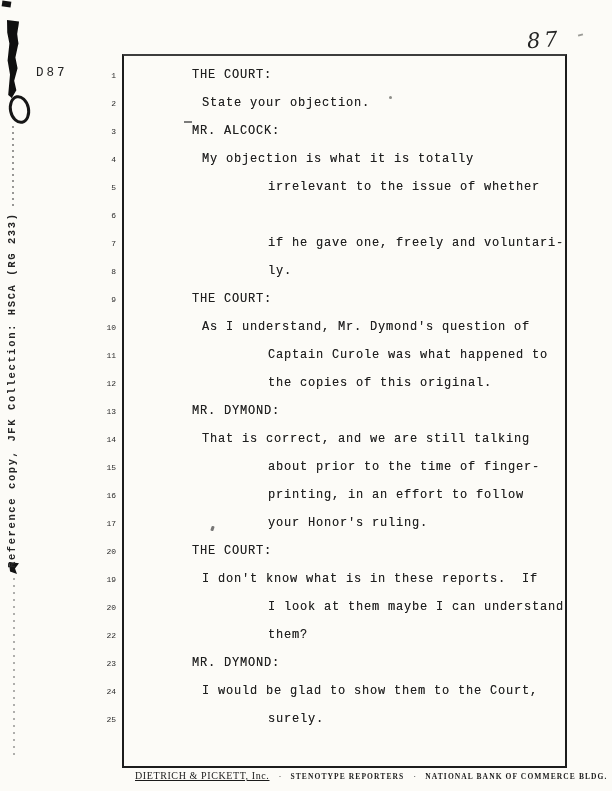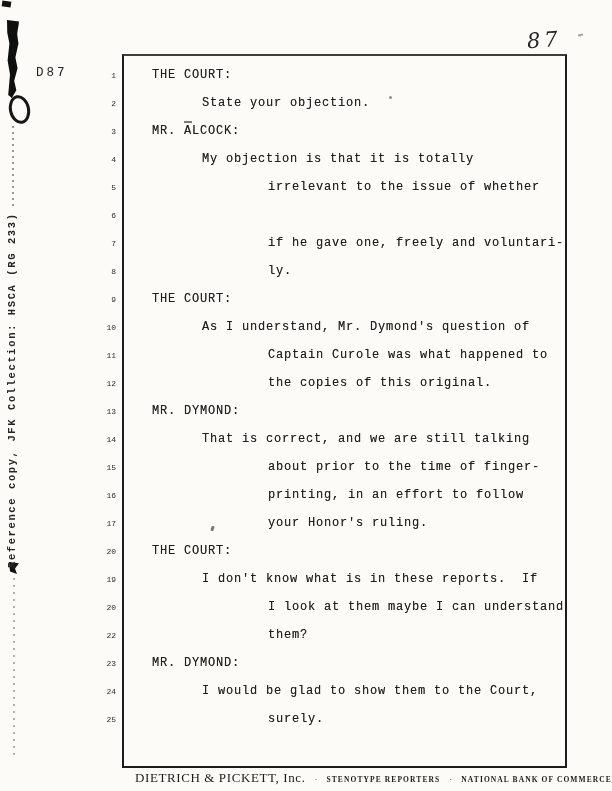--- a/index.html
+++ b/index.html
@@ -52,28 +52,28 @@
   
   .box{position:absolute; left:122px; top:54px; width:441px; height:710px;
     border:2px solid var(--border); border-top-color:#3d3d3d;}
   
   .lines{position:absolute; left:88px; top:69px; width:500px;}
   .line{height:28px; display:flex; align-items:flex-start;}
   .num{width:28px; text-align:right; font-size:8px; color:#2c2c2c;
     padding-top:2px; letter-spacing:0;}
   .txt{font-size:12px; line-height:13px; letter-spacing:.8px; white-space:pre;
     color:var(--ink); text-shadow:0 0 .4px rgba(10,10,10,.55);}
-  .ind0{margin-left:36px;}
+  .ind0{margin-left:76px;}
   .ind1{margin-left:86px;}
   .ind2{margin-left:152px;}
   
   .footer{position:absolute; left:135px; top:770px; width:440px;
     display:flex; align-items:baseline; white-space:nowrap;
     font-family:"Liberation Serif","DejaVu Serif",serif; color:#1b1b1b;}
-  .footer .firm{font-size:13px; letter-spacing:.6px;}
+  .footer .firm{font-size:10px; letter-spacing:.6px;text-decoration:underline;}
   .footer .bullet{font-size:9px; margin:0 9px;}
   .footer .small{font-size:7.5px; font-weight:bold; letter-spacing:1.1px;}
 </style>
 </head>
 <body>
 
 <div class="page">
 
   <div class="edge-dash"></div>
   <div class="binding-blob"></div>
@@ -104,21 +104,21 @@
       <span class="txt ind1">State your objection.</span>
     </div>
 
     <div class="line">
       <span class="num">3</span>
       <span class="txt ind0">MR. ALCOCK:</span>
     </div>
 
     <div class="line">
       <span class="num">4</span>
-      <span class="txt ind1">My objection is that it is totally</span>
+      <span class="txt ind1">My objection is what it is totally</span>
     </div>
 
     <div class="line">
       <span class="num">5</span>
       <span class="txt ind2">irrelevant to the issue of whether</span>
     </div>
 
     <div class="line">
       <span class="num">6</span>
     </div>

